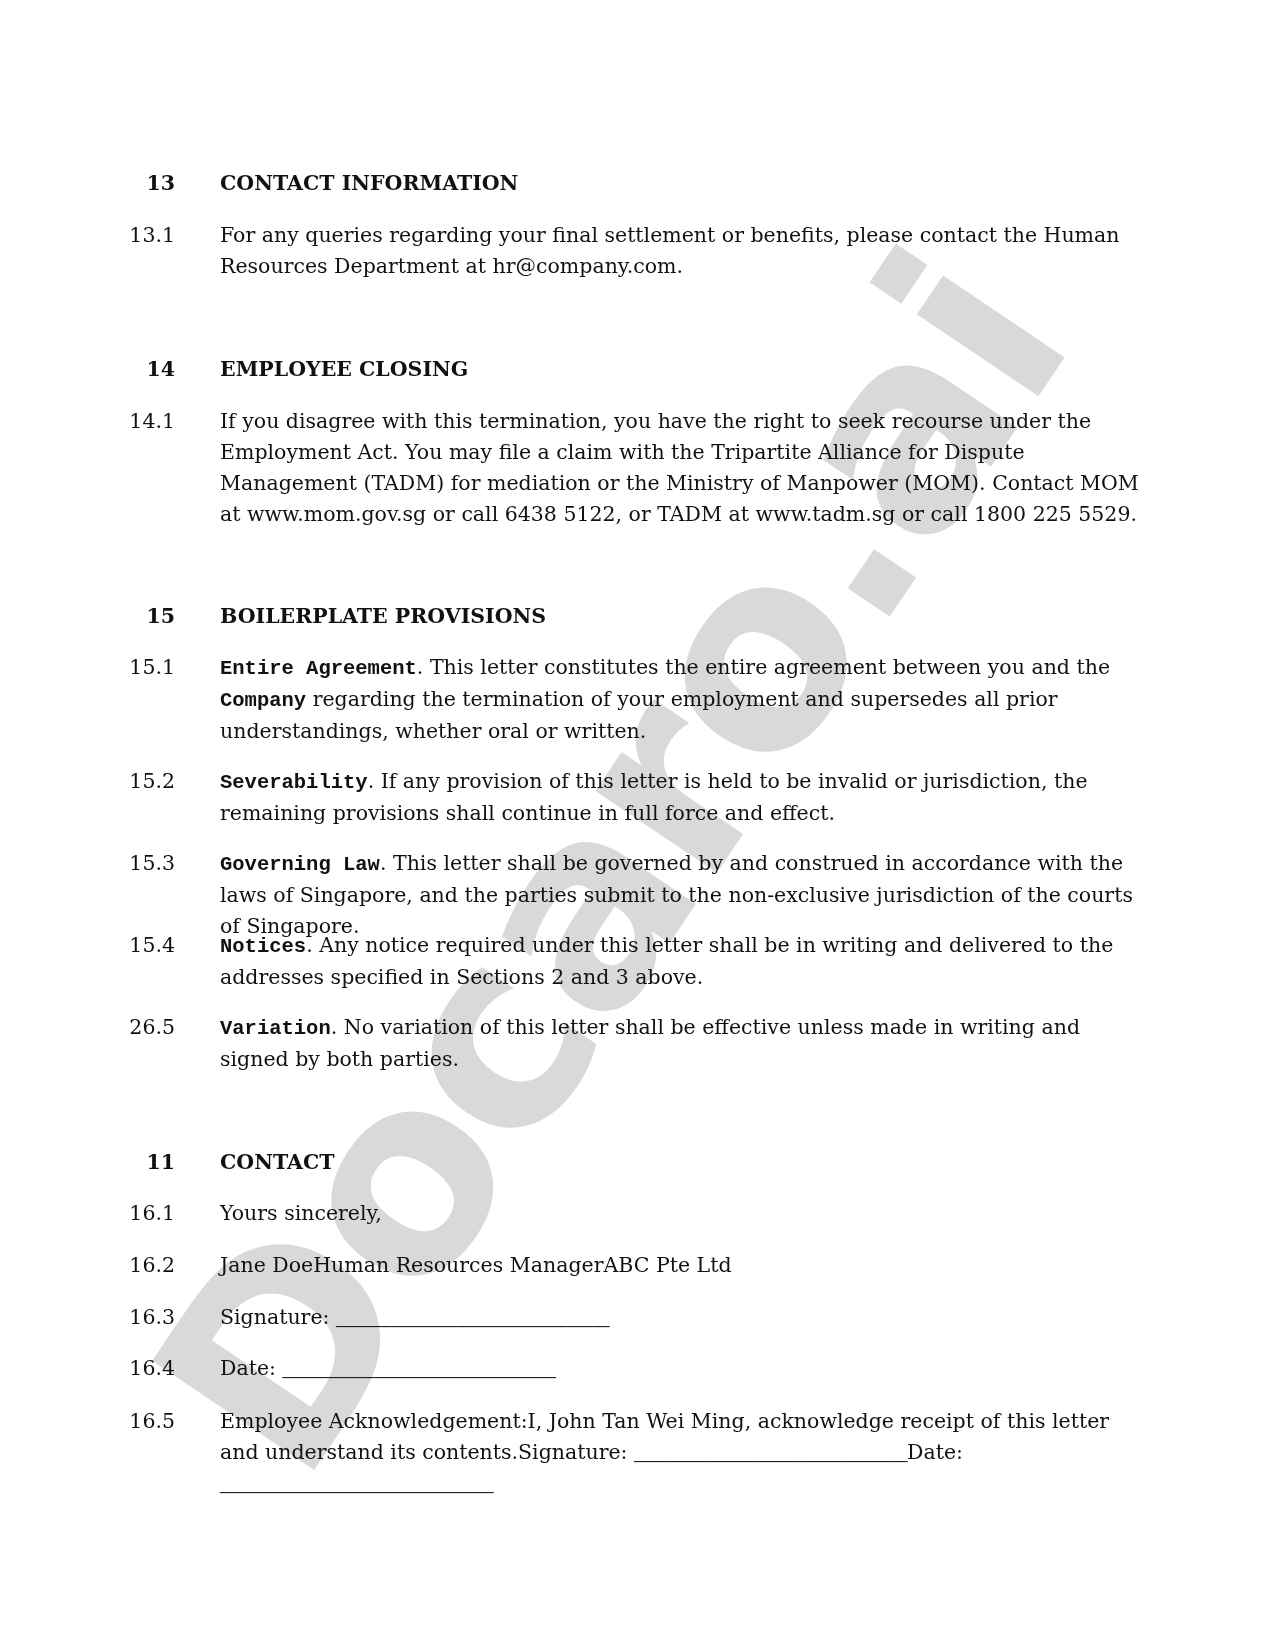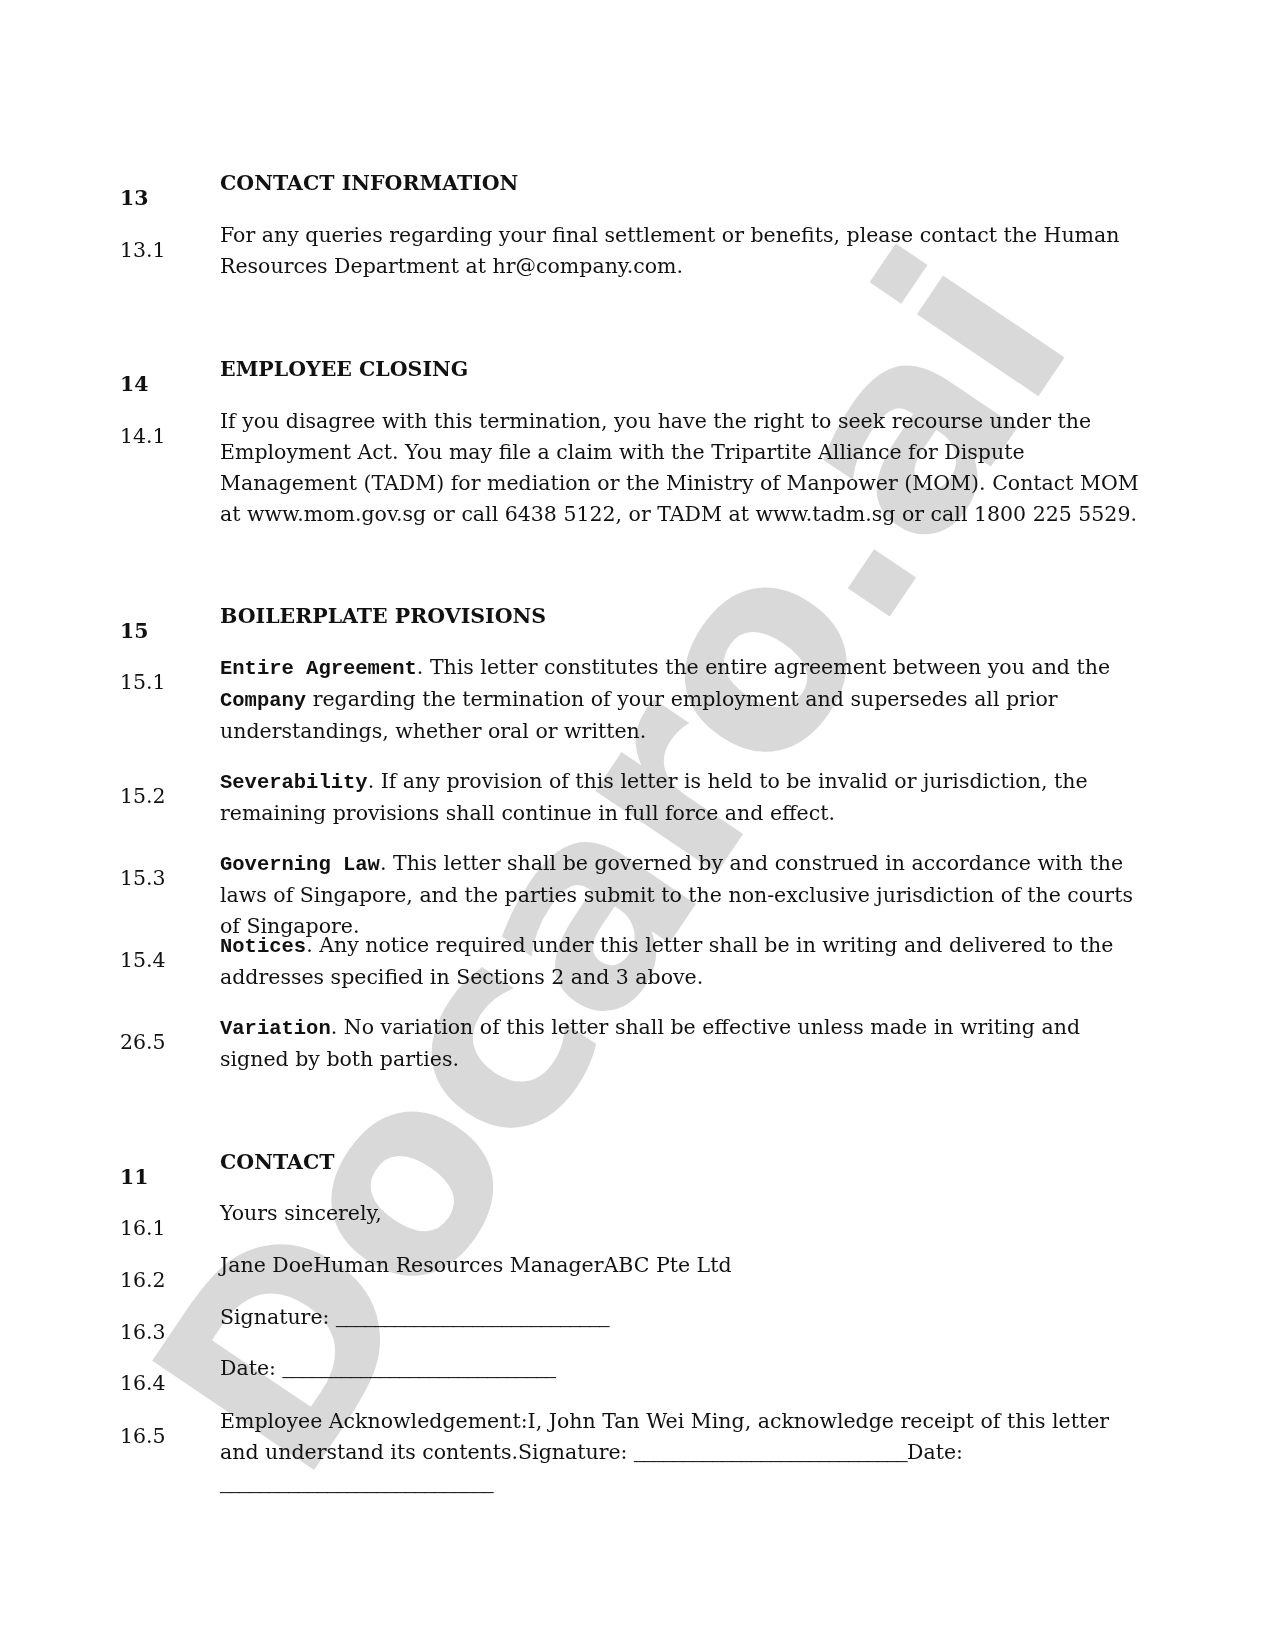--- a/index.html
+++ b/index.html
@@ -46,24 +46,23 @@
     }
     .row {
       position: absolute;
       left: 0;
       width: 1275px;
       font-size: 20.5px;
       line-height: 31px;
     }
     .num {
       position: absolute;
-      left: 120px;
+      left: 111px;
       width: 64px;
-      text-align: left;
-      margin-top: 15px;
+      text-align: right;
     }
     .text {
       position: absolute;
       left: 220px;
       width: 925px;
     }
     .heading .num, .heading .text {
       font-weight: bold;
     }
     .bold { font-weight: bold; font-family: Liberation Mono, monospace; }

